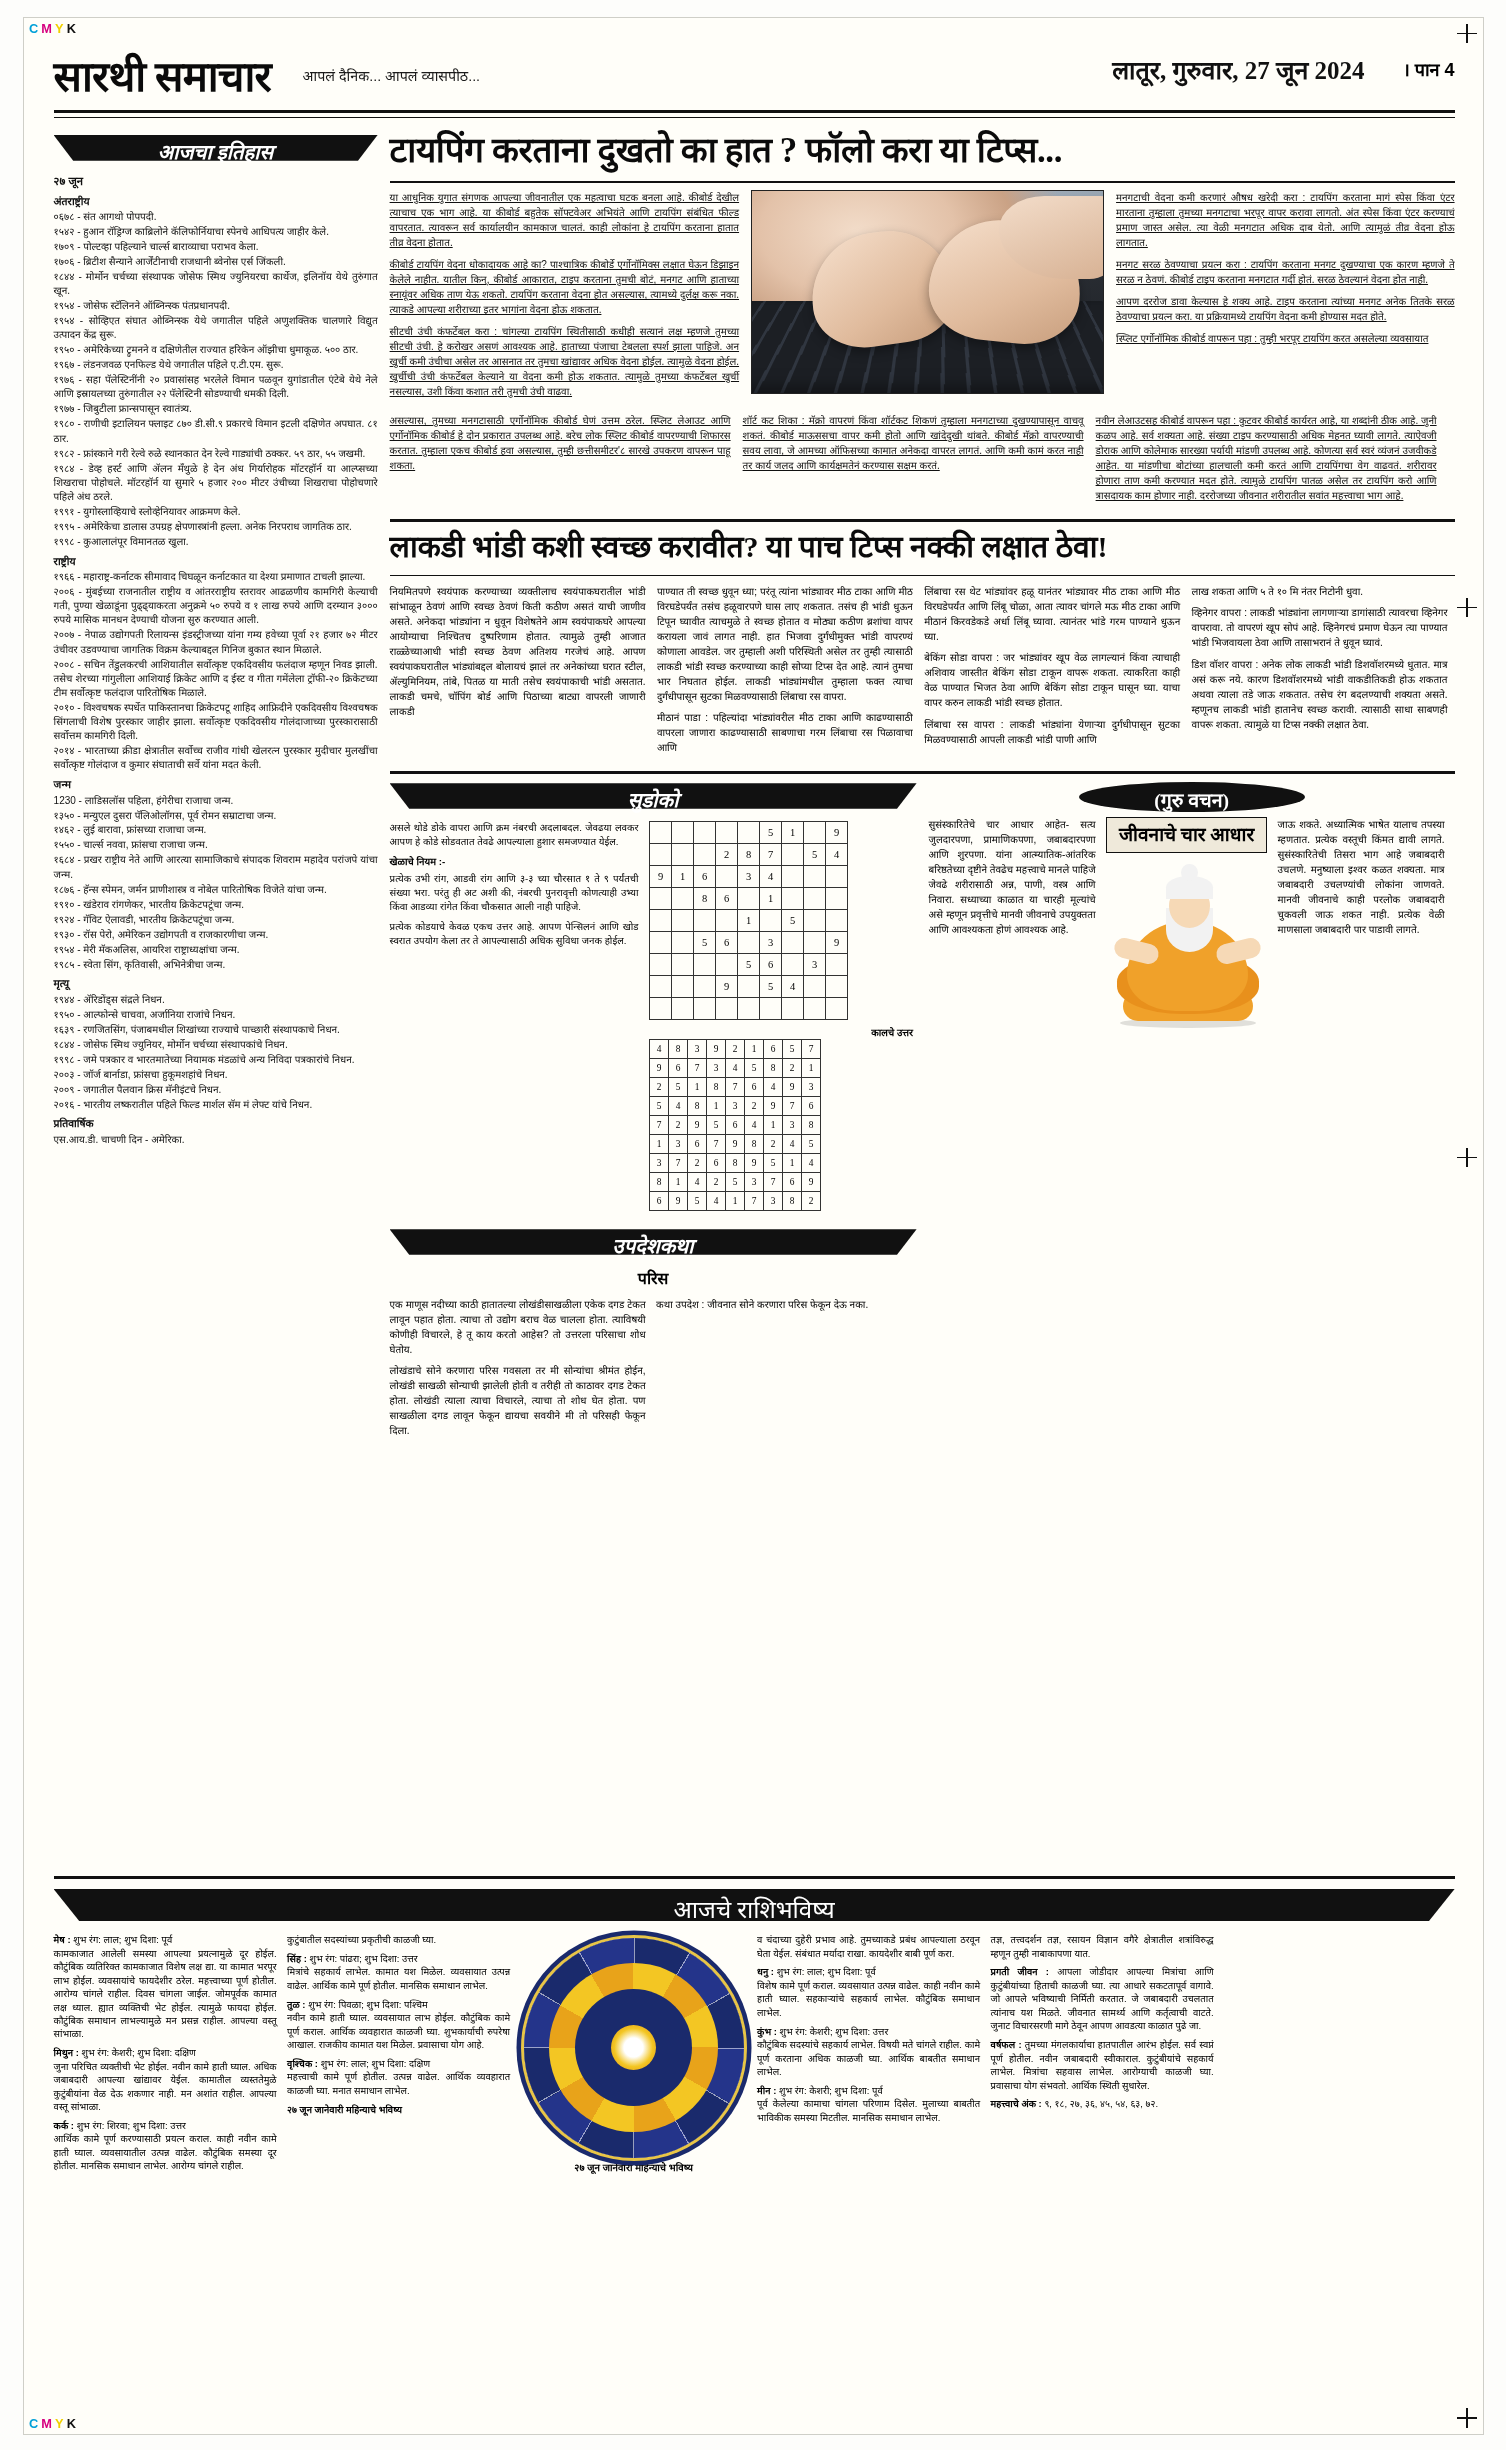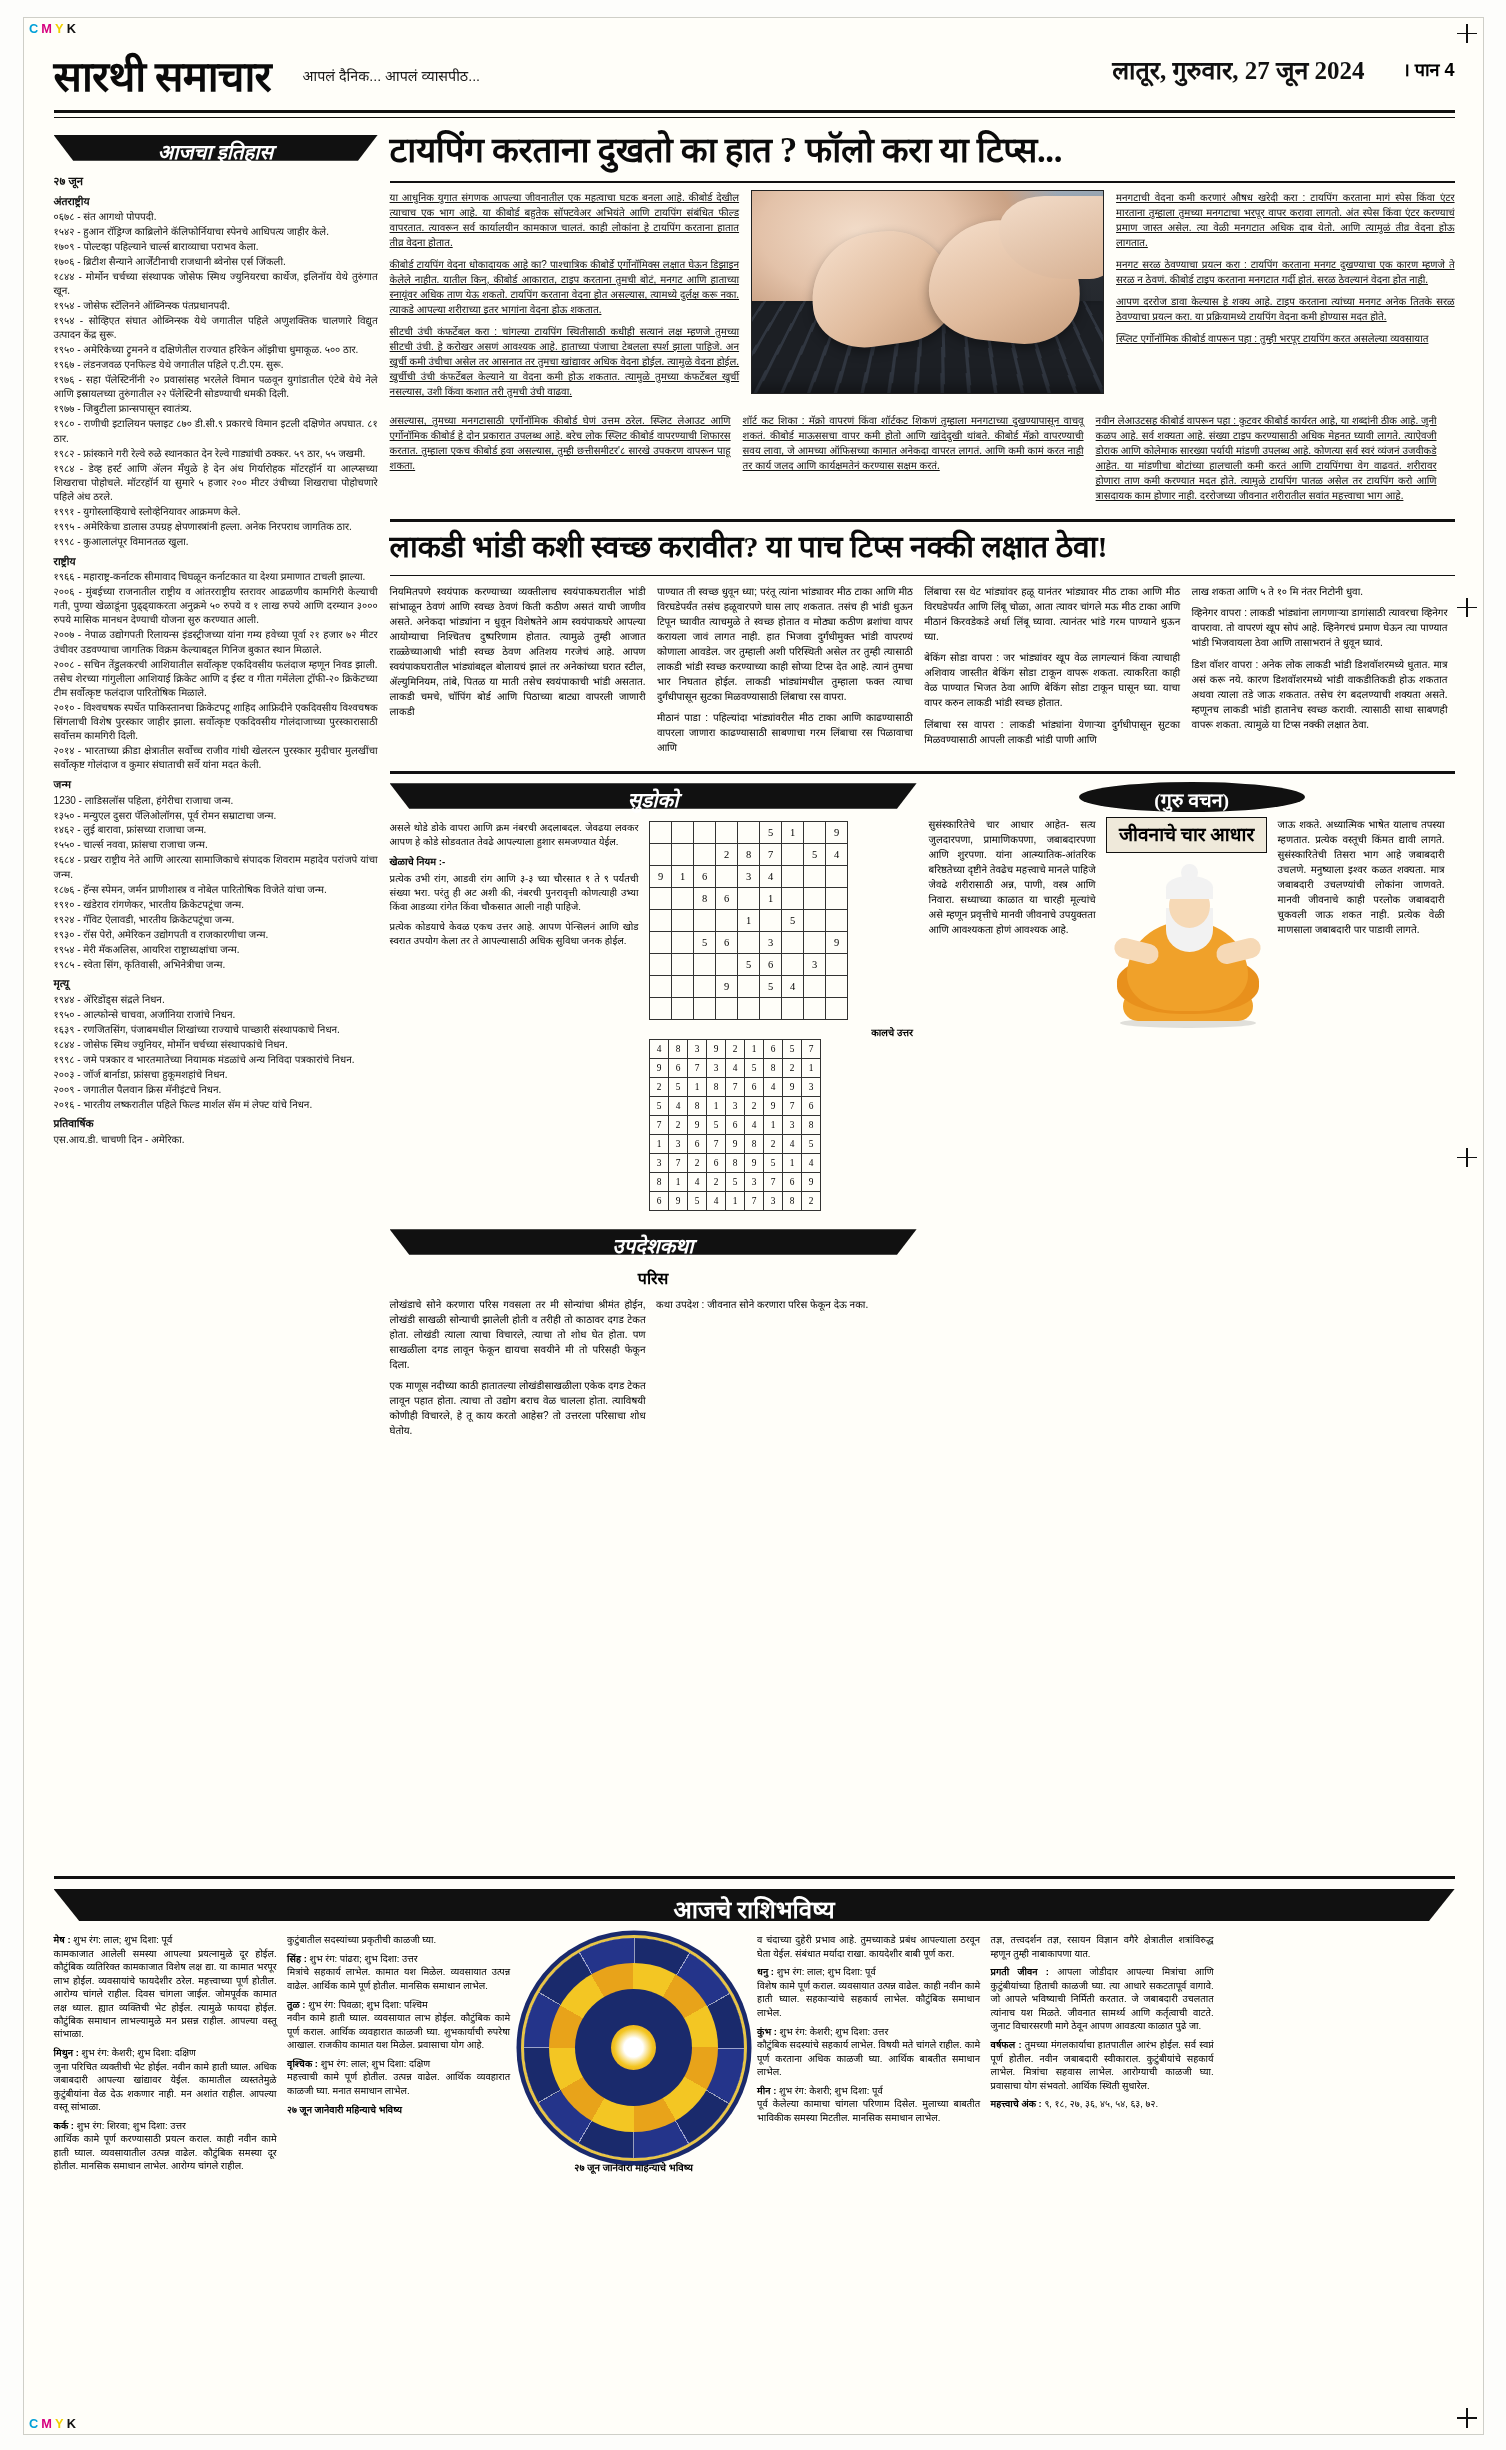--- a/index.html
+++ b/index.html
@@ -138,21 +138,21 @@
   .sadhu .arm-r{position:absolute;left:110px;top:83px;width:45px;height:19.6px;background:#f6d9b6;border-radius:15px;transform:rotate(-14deg);}
   .sadhu .legs{position:absolute;left:16.6px;top:133px;width:130px;height:30px;background:#f0a12a;border-radius:30px;}
   .sadhu .shadow{position:absolute;left:13.6px;top:160px;width:136px;height:10.5px;background:rgba(0,0,0,.12);border-radius:50%;}
 
   
   .rashi-wrap{position:absolute;left:30px;top:1849px;width:1401px;}
   .rashi-ribbon{position:relative;height:41px;}
   .rashi-ribbon .bar{position:absolute;left:0;right:0;top:4.5px;height:32px;background:#111;
     clip-path:polygon(0 0,100% 0,calc(100% - 25.6px) 100%,25.6px 100%);}
   .rashi-ribbon .txt{position:absolute;left:0;right:0;top:7.5px;text-align:center;color:#fff;
-    font-family:"Liberation Serif",serif;font-weight:bold;font-size:24px;}
+    font-family:"Liberation Serif",serif;font-weight:normal;font-size:24px;}
   .rashi-cols{display:flex;gap:10.5px;margin-top:7.5px;font-size:9.5px;line-height:1.42;text-align:justify;}
   .rashi-cols .rc{width:223px;}
   .rashi-cols p{margin:0 0 5.3px;}
   .rashi-cols b{font-weight:bold;}
   .wheel-col{width:226px;position:relative;}
   .wheel{width:220px;height:220px;border-radius:50%;margin:4.5px auto 3px;position:relative;
     background:conic-gradient(#1a2a6c 0 8.33%,#24348a 0 16.66%,#1a2a6c 0 25%,#24348a 0 33.3%,#1a2a6c 0 41.6%,#24348a 0 50%,#1a2a6c 0 58.3%,#24348a 0 66.6%,#1a2a6c 0 75%,#24348a 0 83.3%,#1a2a6c 0 91.6%,#24348a 0 100%);
     box-shadow:0 0 0 3px #e8c547, 0 0 0 7.5px #1a2a6c;}
   .wheel .ring2{position:absolute;left:25.6px;top:25.6px;width:169px;height:169px;border-radius:50%;
     background:conic-gradient(#f3c623 0 8.33%,#e8a31a 0 16.66%,#f3c623 0 25%,#e8a31a 0 33.3%,#f3c623 0 41.6%,#e8a31a 0 50%,#f3c623 0 58.3%,#e8a31a 0 66.6%,#f3c623 0 75%,#e8a31a 0 83.3%,#f3c623 0 91.6%,#e8a31a 0 100%);}
@@ -547,22 +547,22 @@
           </div>
 
           <div class="ribbon" style="margin-top:7.5px;">
             <div class="bar"></div>
             <div class="txt">उपदेशकथा</div>
           </div>
           <div class="upad">
             <h4>परिस</h4>
             <div style="display:flex;gap:10.5px;">
               <div style="width:256px;" id="up1">
+                  <p>एक माणूस नदीच्या काठी हातातल्या लोखंडीसाखळीला एकेक दगड टेकत लावून पहात होता. त्याचा तो उद्योग बराच वेळ चालला होता. त्याविषयी कोणीही विचारले, हे तू काय करतो आहेस? तो उत्तरला परिसाचा शोध घेतोय.</p>
                   <p>लोखंडाचे सोने करणारा परिस गवसला तर मी सोन्यांचा श्रीमंत होईन, लोखंडी साखळी सोन्याची झालेली होती व तरीही तो काठावर दगड टेकत होता. लोखंडी त्याला त्याचा विचारले, त्याचा तो शोध घेत होता. पण साखळीला दगड लावून फेकून द्यायचा सवयीने मी तो परिसही फेकून दिला.</p>
-                  <p>एक माणूस नदीच्या काठी हातातल्या लोखंडीसाखळीला एकेक दगड टेकत लावून पहात होता. त्याचा तो उद्योग बराच वेळ चालला होता. त्याविषयी कोणीही विचारले, हे तू काय करतो आहेस? तो उत्तरला परिसाचा शोध घेतोय.</p>
                 </div>
               <div style="width:256px;" id="up2">
                   <p>कथा उपदेश : जीवनात सोने करणारा परिस फेकून देऊ नका.</p>
                 </div>
             </div>
           </div>
         </div>
 
         <div class="guru-box">
           <div class="guru-head">

